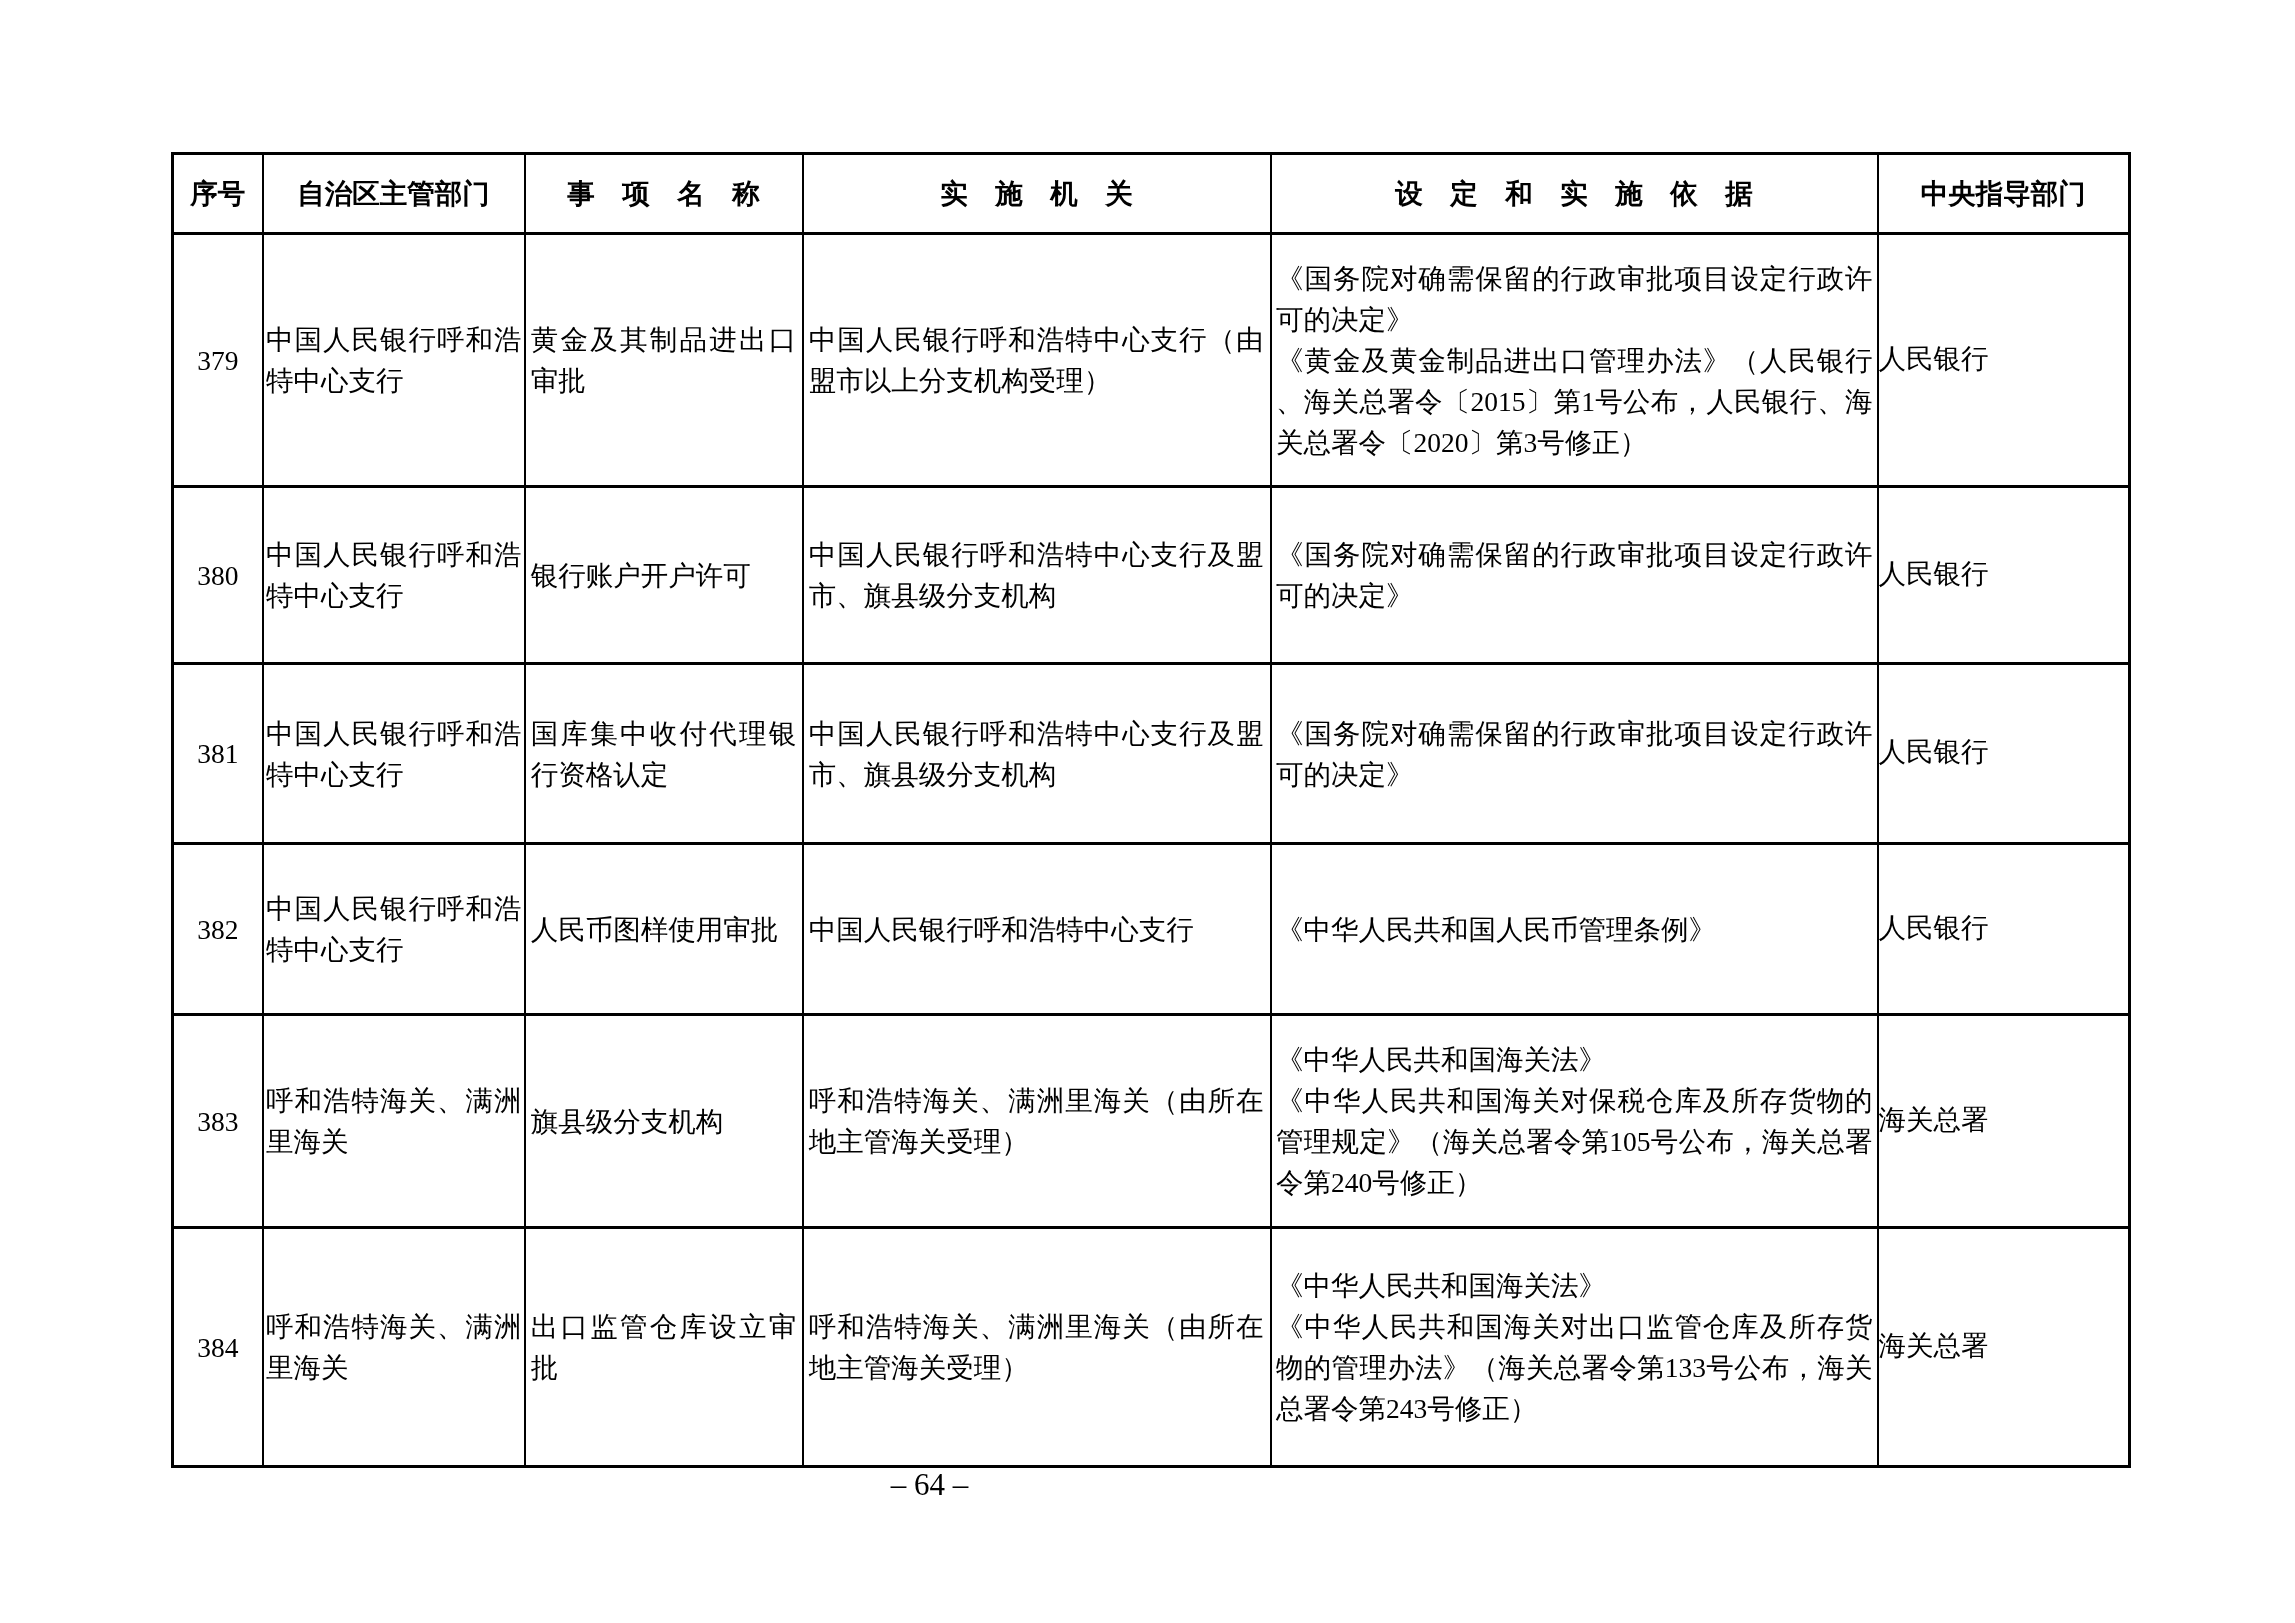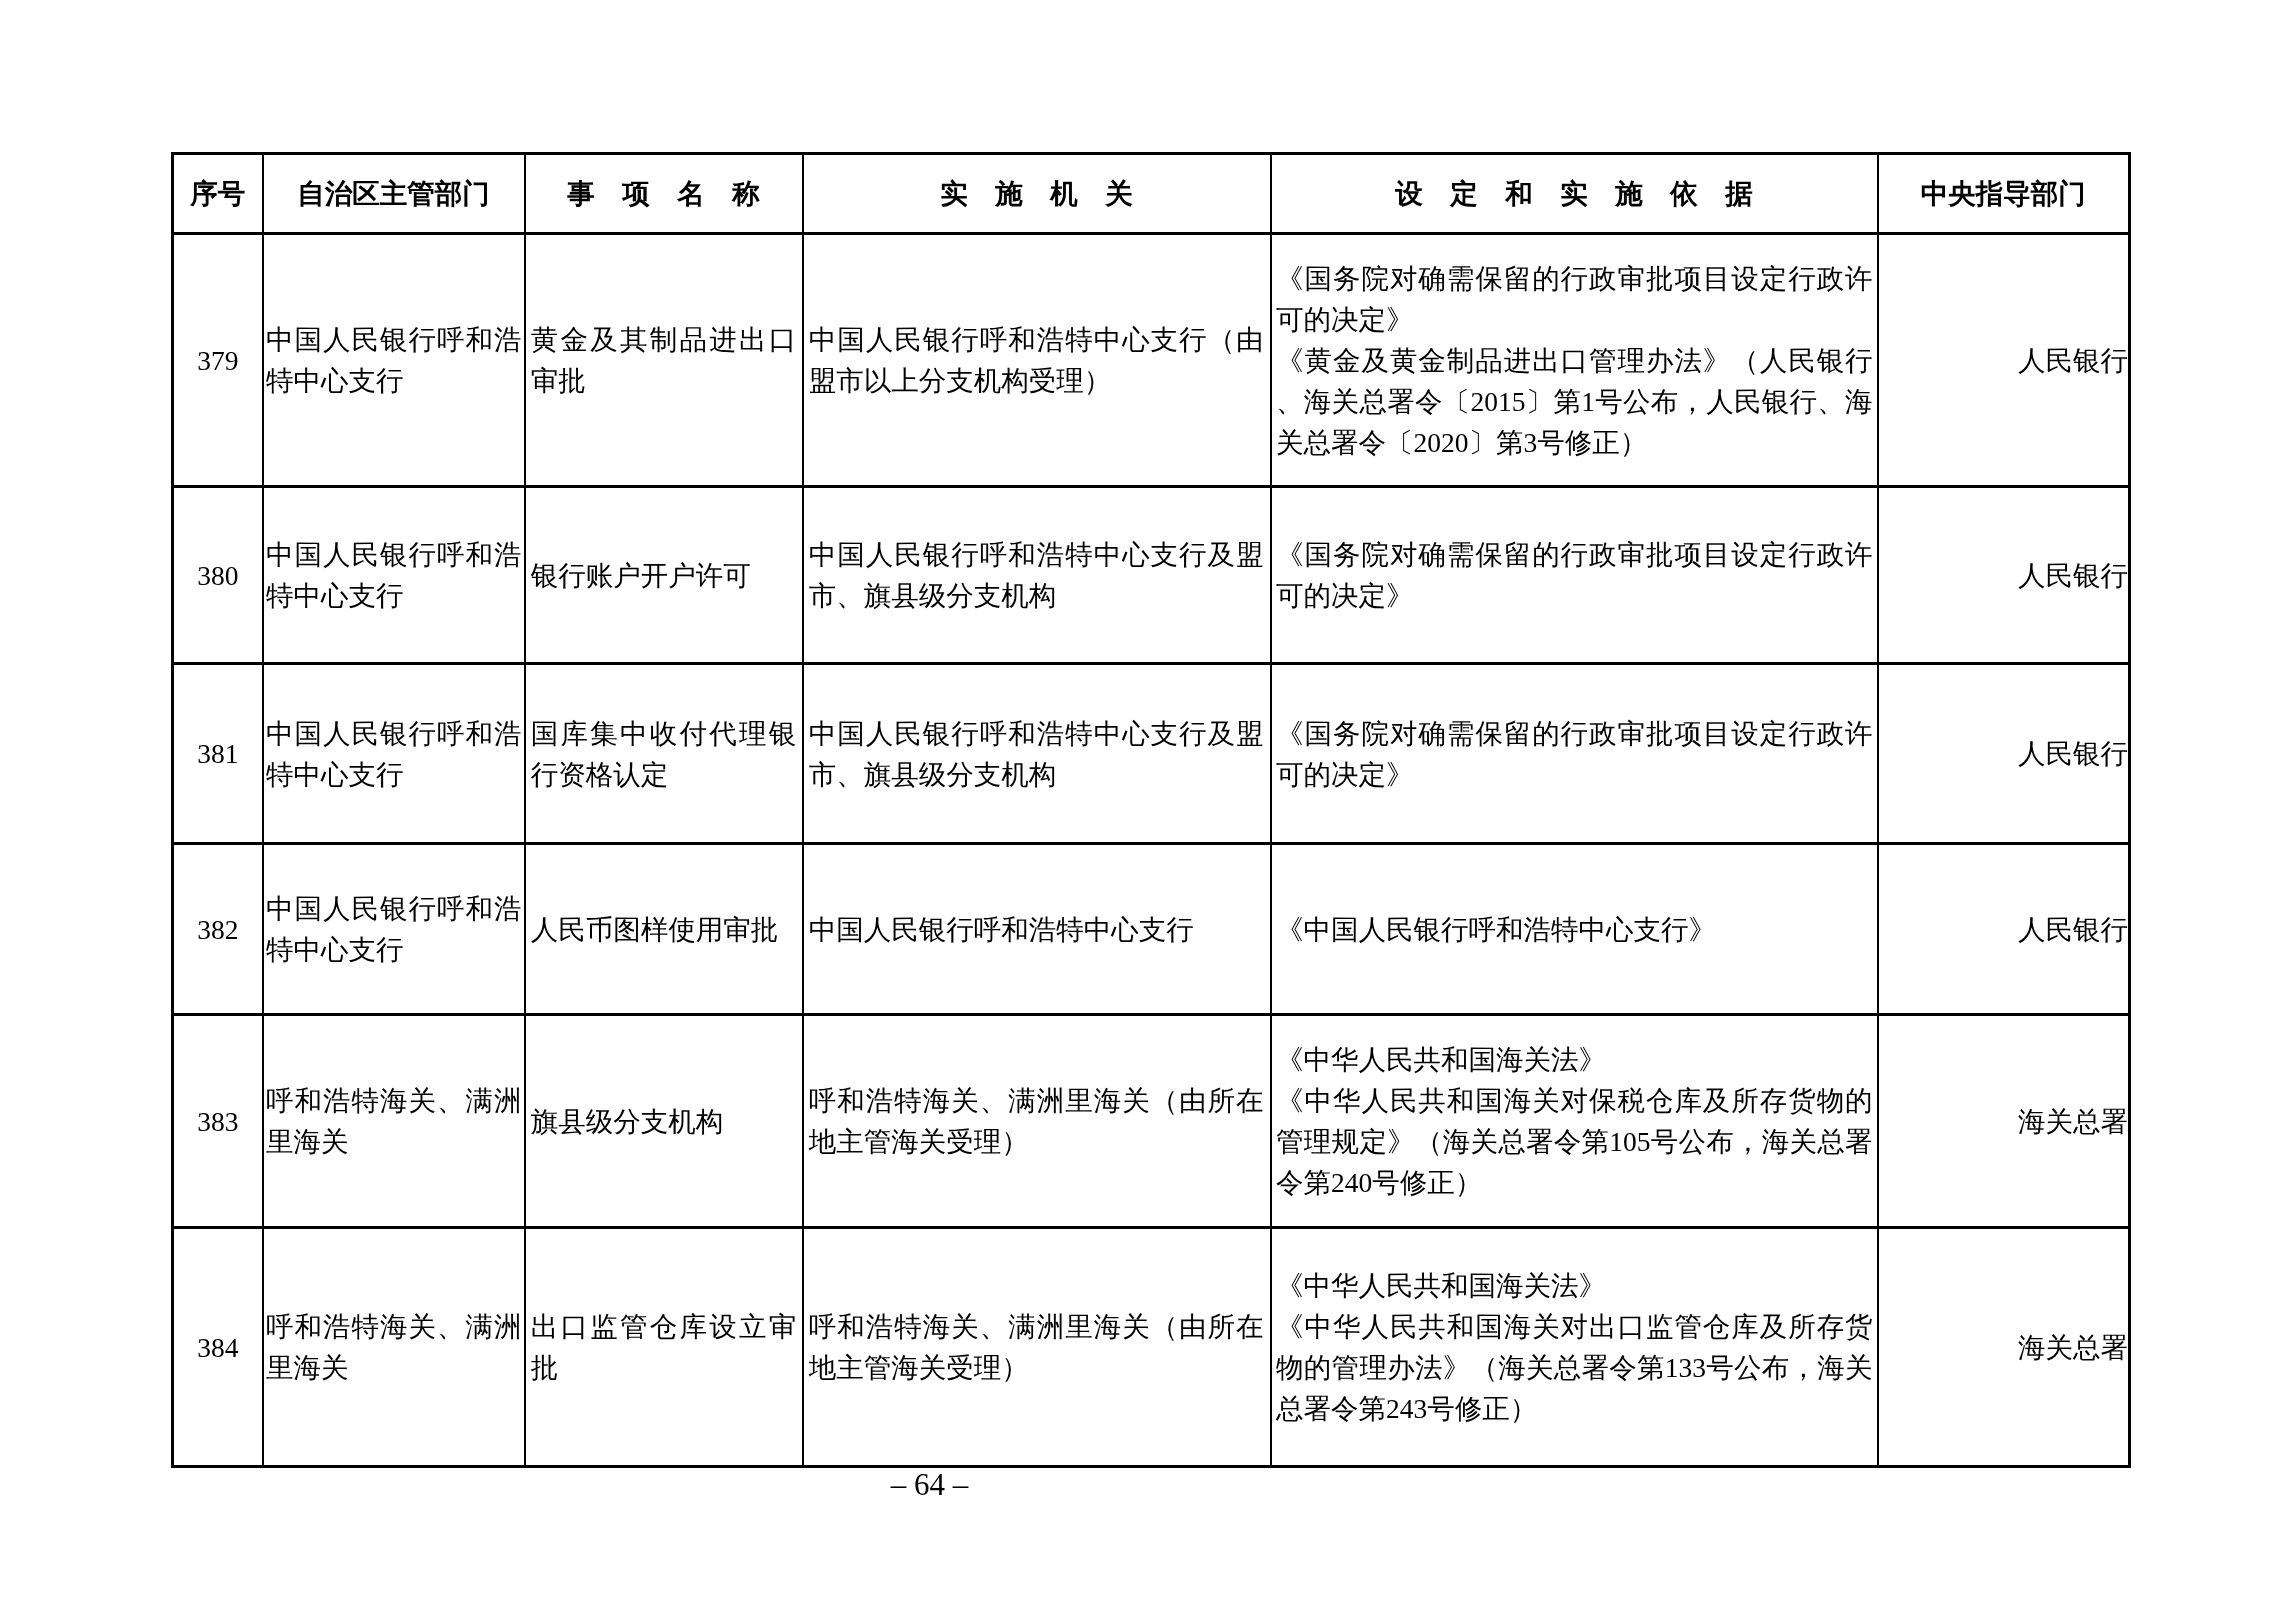--- a/index.html
+++ b/index.html
@@ -45,21 +45,21 @@
   tr.r382{height:171px}
   tr.r383{height:213px}
   tr.r384{height:239px}
   th.hcell{
     font-family:"Liberation Sans","DejaVu Sans",sans-serif;
     font-weight:bold;
     text-align:center;
     padding:0;
   }
   td.c-no{ text-align:center; padding:0;margin-left:48px; }
-  td.c-central{ text-align:right; padding:0; }
+  td.c-central{ text-align:left; padding:0;font-family:Liberation Mono, monospace; }
   td.c-dept{
     text-align:justify; text-justify:inter-character;
     word-break:break-all; line-break:anywhere;
     padding:0 2px 0 2.6px;
   }
   td.c-item{
     text-align:justify; text-justify:inter-character;
     word-break:break-all; line-break:anywhere;
     padding:0 5.2px 0 5.2px;
   }
@@ -135,21 +135,21 @@
         <td class="c-agency">中国人民银行呼和浩特中心支行及盟市、旗县级分支机构</td>
         <td class="c-basis">《国务院对确需保留的行政审批项目设定行政许可的决定》</td>
         <td class="c-central">人民银行</td>
       </tr>
 
       <tr class="r382">
         <td class="c-no">382</td>
         <td class="c-dept">中国人民银行呼和浩特中心支行</td>
         <td class="c-item">人民币图样使用审批</td>
         <td class="c-agency">中国人民银行呼和浩特中心支行</td>
-        <td class="c-basis">《中国人民银行呼和浩特中心支行》</td>
+        <td class="c-basis">《中华人民共和国人民币管理条例》</td>
         <td class="c-central">人民银行</td>
       </tr>
 
       <tr class="r383">
         <td class="c-no">383</td>
         <td class="c-dept">呼和浩特海关、满洲里海关</td>
         <td class="c-item">旗县级分支机构</td>
         <td class="c-agency">呼和浩特海关、满洲里海关（由所在地主管海关受理）</td>
         <td class="c-basis">《中华人民共和国海关法》
 《中华人民共和国海关对保税仓库及所存货物的管理规定》（海关总署令第105号公布，海关总署令第240号修正）</td>

